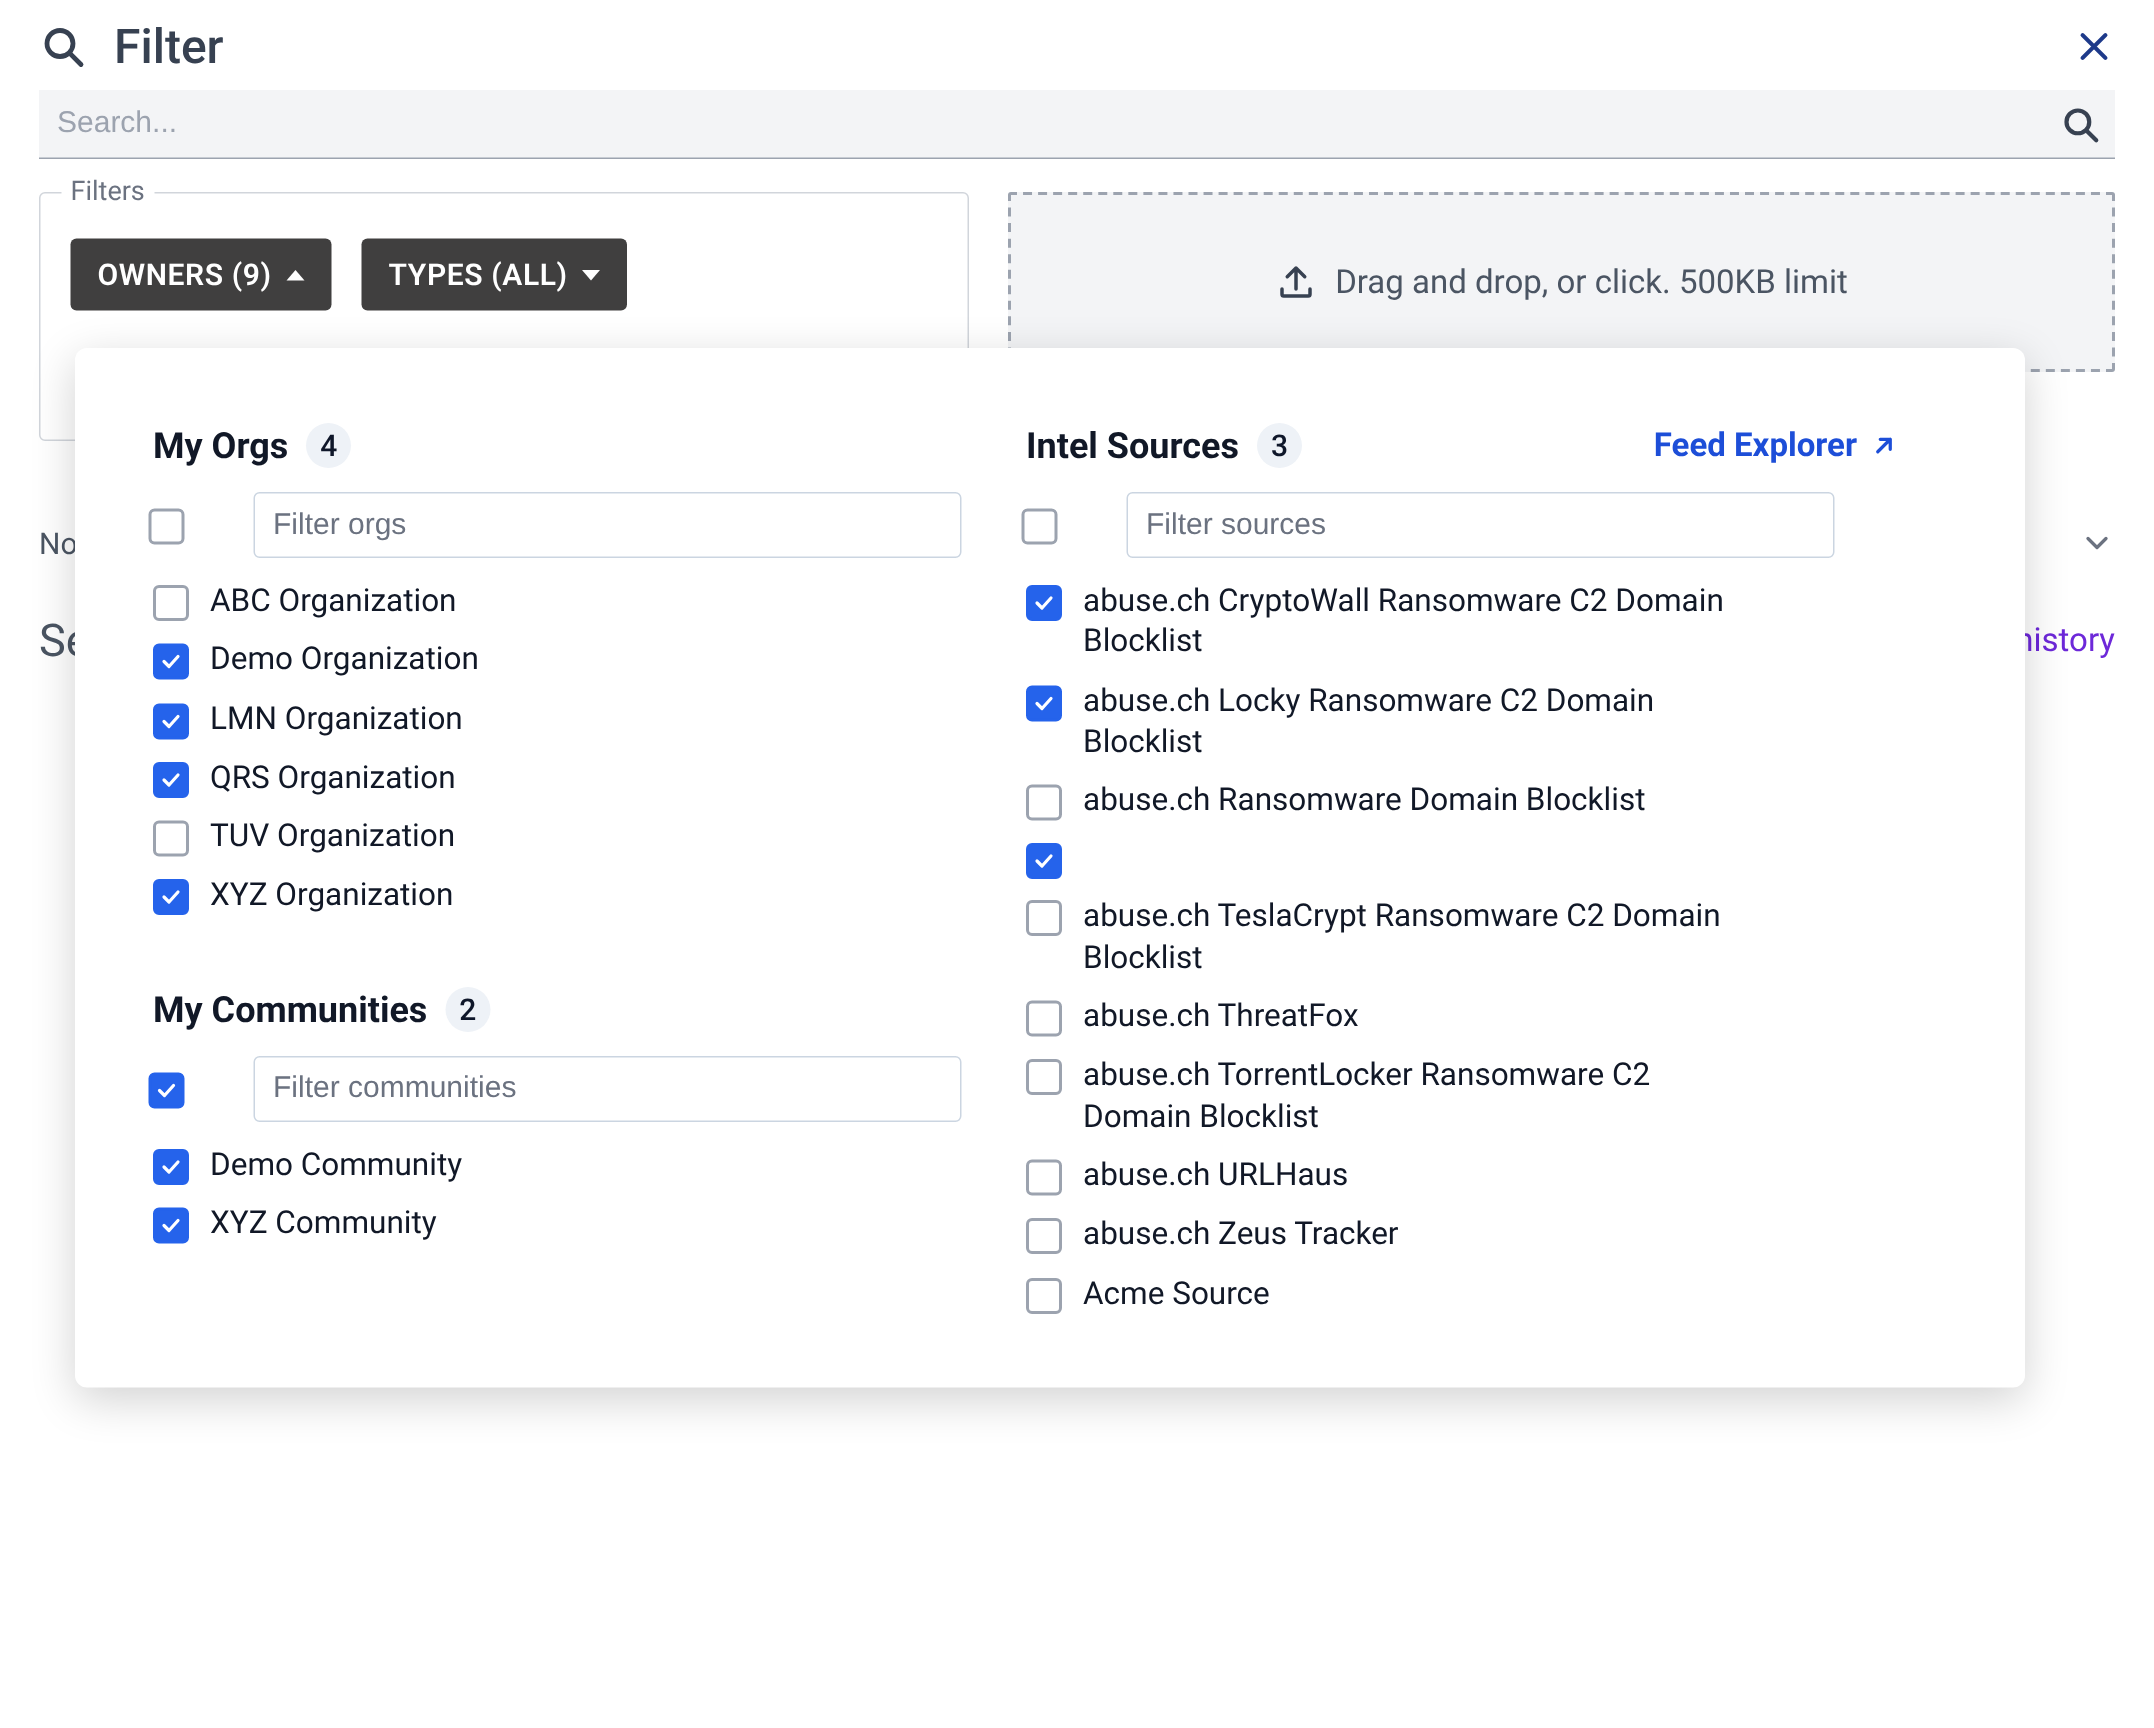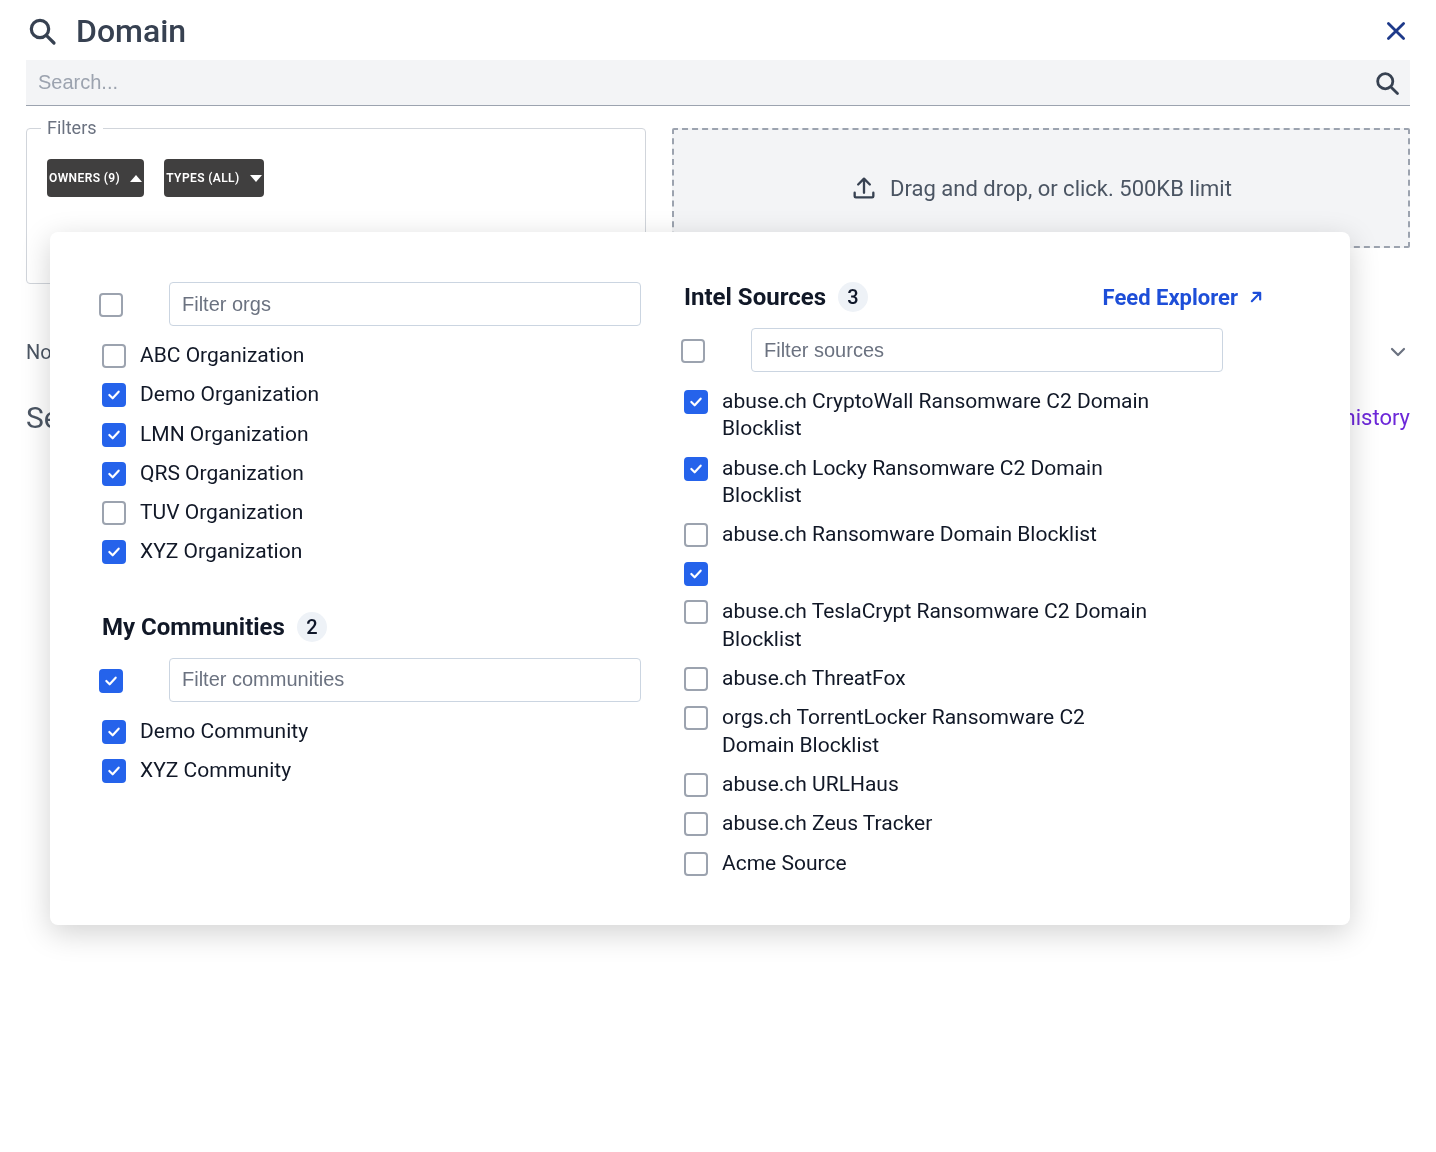--- a/index.html
+++ b/index.html
@@ -10,21 +10,21 @@
   .spacer { flex: 1; }
   .try-beta { font-size: 20px; font-weight: 700; color: #1e3a8a; border: 1px solid #cbd5e1; background: #fff; border-radius: 6px; padding: 10px 20px; cursor: pointer; }
   .close-btn { width: 28px; height: 28px; cursor: pointer; display:flex; align-items:center; justify-content:center; margin-left:18px;}
   .search-bar-row { position: relative; margin-bottom: 22px; }
   .search-input { width: 100%; height: 46px; background: #f3f4f6; border: none; border-bottom: 1.5px solid #9ca3af; padding: 0 56px 0 12px; font-size: 20px; color: #374151; }
   .search-input::placeholder { color: #9ca3af; }
   .search-btn-inline { position: absolute; right: 0; top: 0; height: 46px; width: 46px; display:flex; align-items:center; justify-content:center; cursor:pointer; }
   .filters-box { position: relative; width: 620px; border: 1px solid #d1d5db; border-radius: 4px; padding: 30px 20px 86px 20px; }
   .filters-legend { position: absolute; top: -12px; left: 14px; background: #fff; padding: 0 6px; font-size: 18px; color: #6b7280; }
   .pill-row { display:flex; gap: 20px; }
-  .pill { background: #403f3f; color: #fff; font-size: 12px; font-weight: 600; letter-spacing: .4px; padding: 12px 2px; border-radius: 4px; display:flex; align-items:center; gap:10px; cursor:pointer; }
+  .pill { background: #403f3f; color: #fff; font-size: 20px; font-weight: 600; letter-spacing: .4px; padding: 12px 18px; border-radius: 4px; display:flex; align-items:center; gap:10px; cursor:pointer; }
   .caret { width: 0; height: 0; border-left: 6px solid transparent; border-right: 6px solid transparent; }
   .caret-up { border-bottom: 7px solid #fff; }
   .caret-down { border-top: 7px solid #fff; }
   .row-wrap { display:flex; gap: 26px; align-items:flex-start; }
   .dropzone { flex:1; margin-left: auto; border: 2px dashed #9ca3af; background: #f3f4f6; border-radius: 2px; height: 120px; display:flex; align-items:center; justify-content:center; gap:12px; color:#4b5563; font-size:22px; cursor:pointer; width: 628px;}
   .lower-bg { margin-top: 56px; }
   .no-res { font-size: 20px; color: #4b5563; margin-bottom: 36px;}
   .se-title-row { display:flex; align-items:center; }
   .se-title { font-size: 30px; color: #4b5563; }
   .history-link { color: #6d28d9; font-size: 22px; margin-left:auto; }
@@ -51,21 +51,21 @@
 
 <div class="app">
   <div class="header">
     <div class="header-title">
       <span style="display:inline-flex;">
         <svg width="32" height="32" viewBox="0 0 24 24" fill="none">
             <circle cx="10.5" cy="10.5" r="6.5" stroke="#374151" stroke-width="2.4"></circle>
             <line x1="15.8" y1="15.8" x2="21" y2="21" stroke="#374151" stroke-width="2.4" stroke-linecap="round"></line>
           </svg>
       </span>
-      <span>Domain</span>
+      <span>Filter</span>
     </div>
     <div class="spacer"></div>
     <div class="close-btn">
       <svg width="26" height="26" viewBox="0 0 24 24">
           <path d="M5 5 L19 19 M19 5 L5 19" stroke="#1e3a8a" stroke-width="2.6" stroke-linecap="round"></path>
         </svg>
     </div>
   </div>
 
   <div class="search-bar-row">
@@ -112,20 +112,24 @@
     </div>
     <div class="se-title-row">
       <span class="se-title">Se</span>
       <span class="history-link">history</span>
     </div>
   </div>
 
   <div class="big-panel">
 
     <div class="col">
+      <div class="section-title">
+        <span>My Orgs</span>
+        <span class="count-badge">4</span>
+      </div>
       <div class="filter-row">
         <div class="cbox-wrap">
             <div class="cbox"></div>
           </div>
         <input class="inner-filter" placeholder="Filter orgs" style="">
       </div>
       <div>
           <div class="item">
             <div class="cbox-wrap">
               <div class="cbox"></div>
@@ -282,21 +286,21 @@
           <div class="item">
             <div class="cbox-wrap">
               <div class="cbox"></div>
             </div>
             <div class="item-label">abuse.ch ThreatFox</div>
           </div>
           <div class="item">
             <div class="cbox-wrap">
               <div class="cbox"></div>
             </div>
-            <div class="item-label">orgs.ch TorrentLocker Ransomware C2 Domain Blocklist</div>
+            <div class="item-label">abuse.ch TorrentLocker Ransomware C2 Domain Blocklist</div>
           </div>
           <div class="item">
             <div class="cbox-wrap">
               <div class="cbox"></div>
             </div>
             <div class="item-label">abuse.ch URLHaus</div>
           </div>
           <div class="item">
             <div class="cbox-wrap">
               <div class="cbox"></div>

